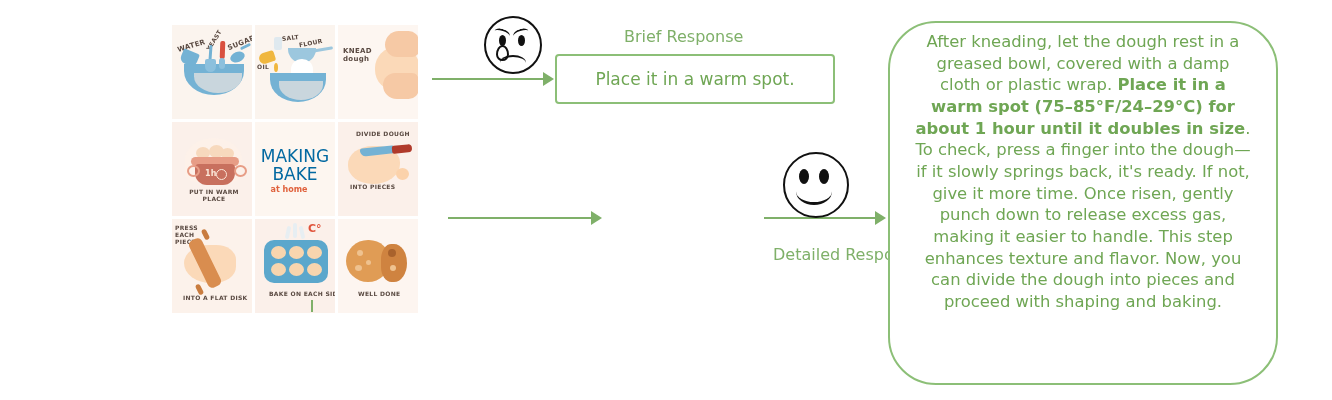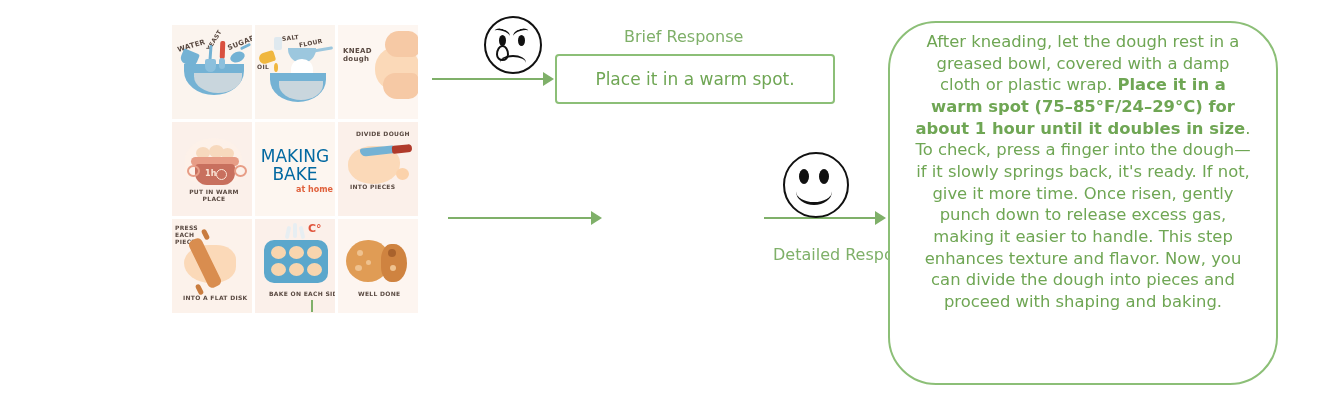--- a/index.html
+++ b/index.html
@@ -75,21 +75,21 @@
   .potbump{position:absolute;background:#f7d9bd;border-radius:50%;}
   .steam{position:absolute;background:#fdf1e9;border-radius:50%;}
 
   
   .mk-title{
     position:absolute;left:0;right:0;text-align:center;
     font-family:"DejaVu Sans", sans-serif;font-weight:400;
     color:#0369a1;line-height:1.0;
   }
   .mk-sub{
-    position:absolute;left:0;right:2px;text-align:right;
+    position:absolute;left:0;right:12px;text-align:center;
     font-family:"DejaVu Sans", sans-serif;font-weight:700;
     color:#e0613c;
   }
 
   
   .knife-blade{position:absolute;background:#74b2d4;border-radius:3px 2px 2px 8px;}
   .knife-handle{position:absolute;background:#b03a2b;border-radius:2px 4px 4px 2px;}
   .blob{position:absolute;background:#fbd2ab;border-radius:50%;}
 
   

